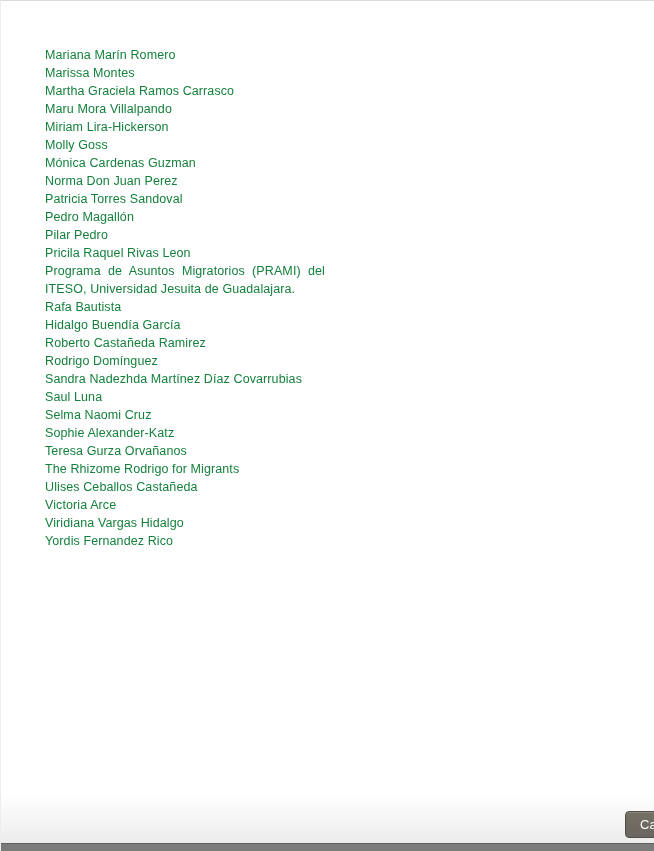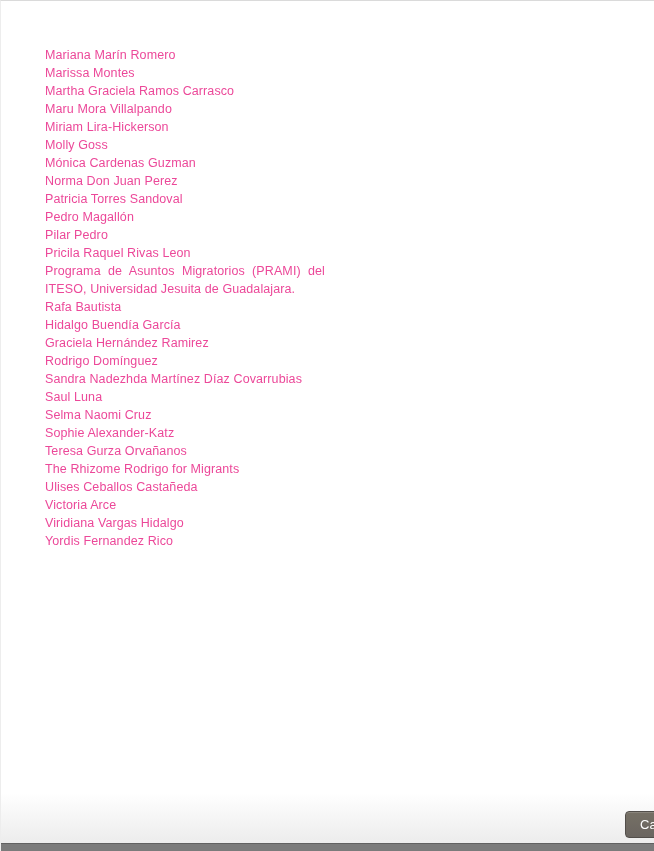--- a/index.html
+++ b/index.html
@@ -22,21 +22,21 @@
     position: absolute;
     left: 44px;
     top: 45px;
     width: 280px;
   }
   .name-list p {
     margin: 0;
     padding: 0;
     font-size: 12.5px;
     line-height: 18px;
-    color: #ec4899;
+    color: #15803d;
     text-align: justify;
     letter-spacing: 0.1px;
   }
   .bottom-fade {
     position: absolute;
     left: 0;
     right: 0;
     bottom: 8px;
     height: 50px;
     background: linear-gradient(to bottom, rgba(236,236,236,0), #ececec);
@@ -101,21 +101,21 @@
       <p>Pilar Pedro</p>
 
       <p>Pricila Raquel Rivas Leon</p>
 
       <p>Programa de Asuntos Migratorios (PRAMI) del ITESO, Universidad Jesuita de Guadalajara.</p>
 
       <p>Rafa Bautista</p>
 
       <p>Hidalgo Buendía García</p>
 
-      <p>Graciela Hernández Ramirez</p>
+      <p>Roberto Castañeda Ramirez</p>
 
       <p>Rodrigo Domínguez</p>
 
 
       <p>Sandra Nadezhda Martínez Díaz Covarrubias</p>
 
       <p>Saul Luna</p>
 
       <p>Selma Naomi Cruz</p>
 

